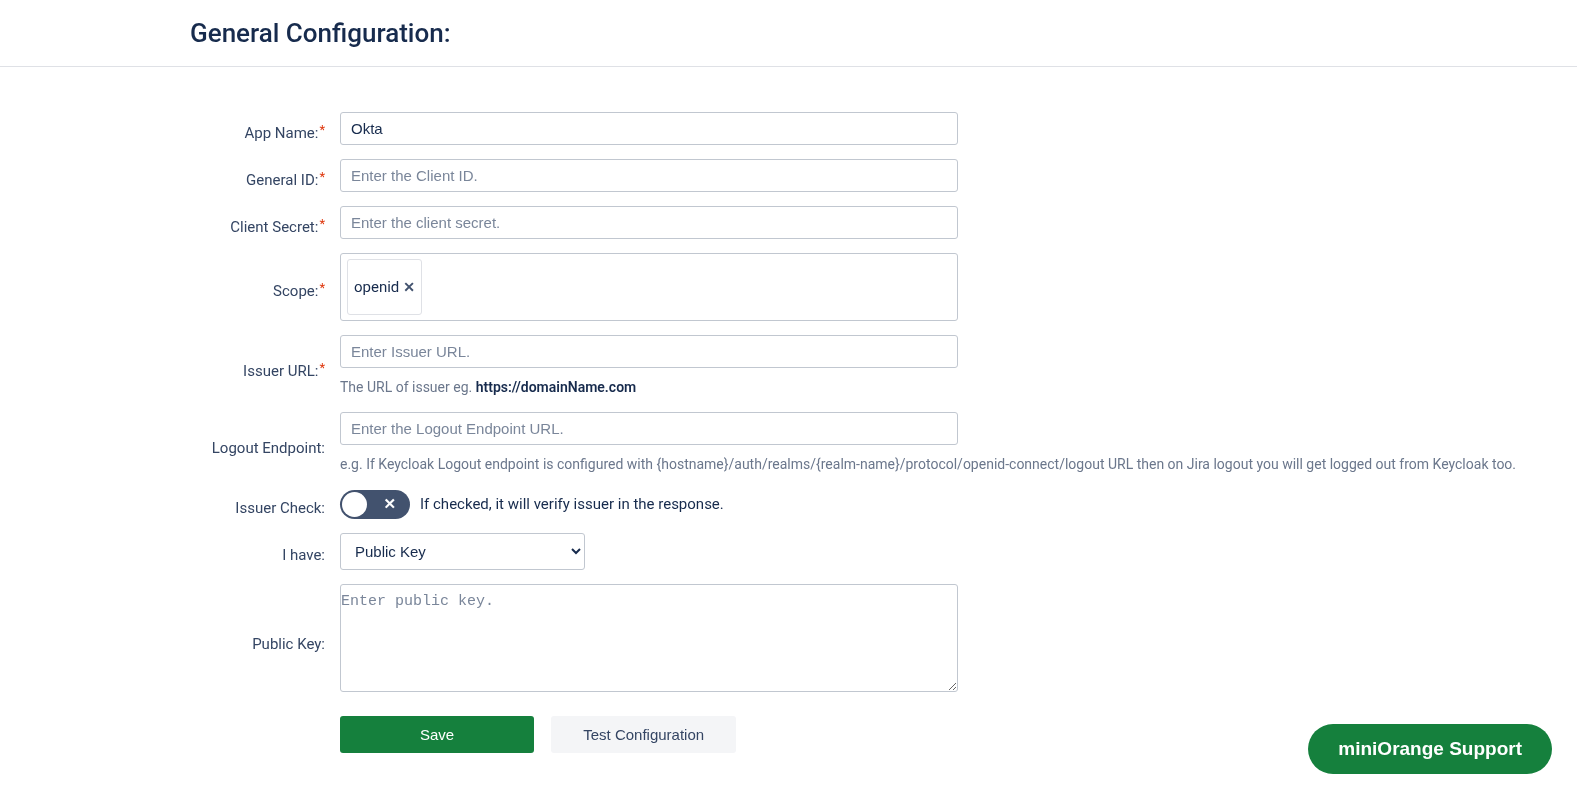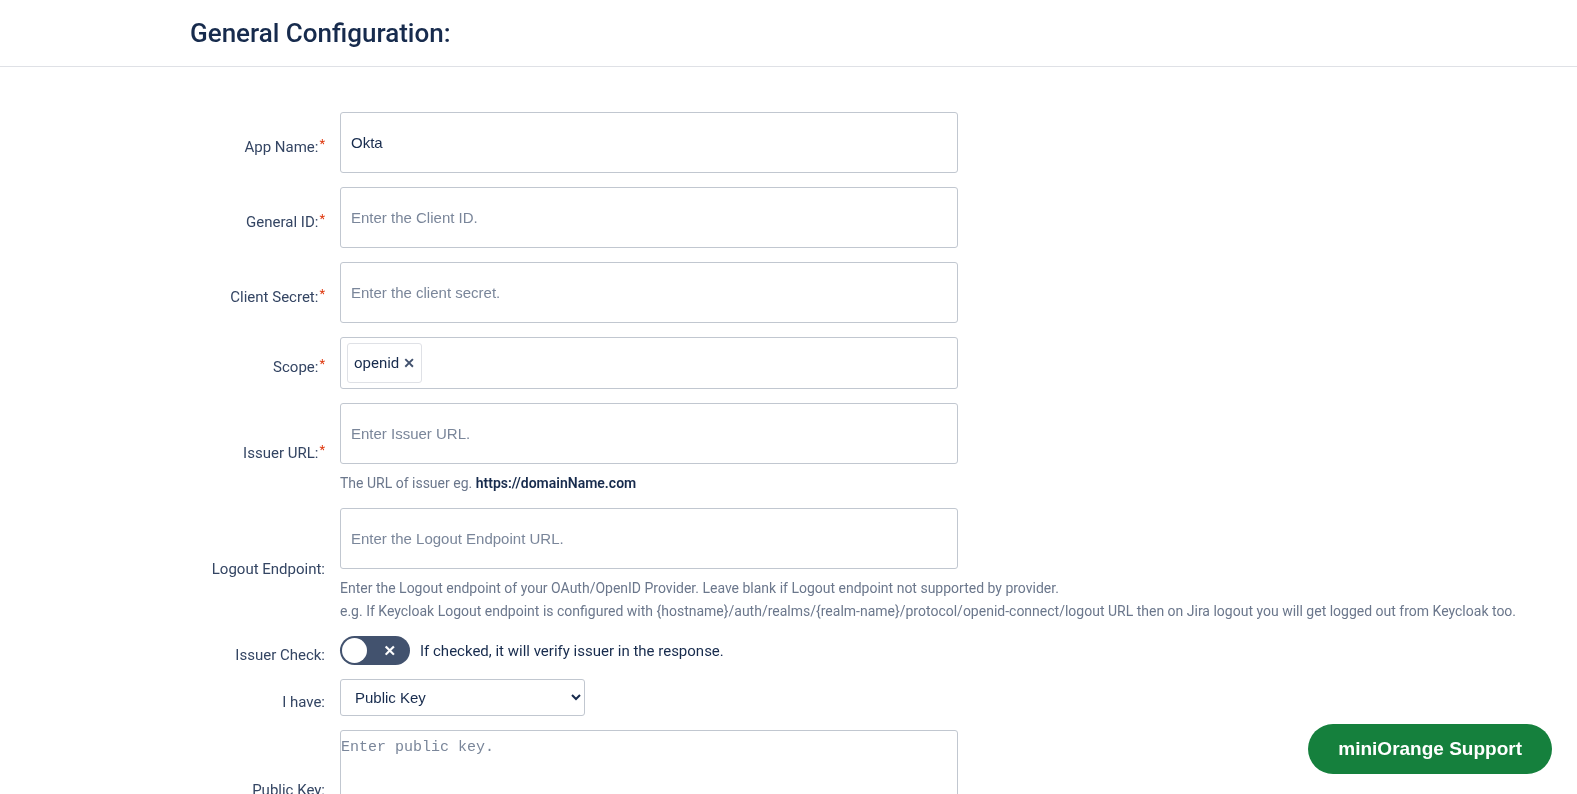--- a/index.html
+++ b/index.html
@@ -51,21 +51,21 @@
       flex: 1;
       max-width: 618px;
     }
     .form-field-wide {
       flex: 1;
       max-width: 1200px;
     }
     input[type="text"], input[type="password"] {
       width: 100%;
       max-width: 618px;
-      padding: 21px 10px;
+      padding: 7px 10px;
       border: 1px solid #c1c7d0;
       border-radius: 3px;
       font-size: 15px;
       color: #172b4d;
     }
     input::placeholder, textarea::placeholder {
       color: #7a869a;
     }
     textarea {
       width: 100%;
@@ -109,21 +109,21 @@
       align-items: center;
       flex-wrap: wrap;
       gap: 4px;
     }
     .tag {
       display: inline-flex;
       align-items: center;
       background: #ffffff;
       border: 1px solid #dfe1e6;
       border-radius: 3px;
-      padding: 10px 6px;
+      padding: 18px 6px;
       font-size: 15px;
       color: #172b4d;
     }
     .tag-remove {
       margin-left: 4px;
       cursor: pointer;
       font-size: 14px;
       color: #42526e;
       font-weight: bold;
     }
@@ -252,21 +252,20 @@
         <span>The URL of issuer eg. </span><strong>https://domainName.com</strong>
       </div>
     </div>
   </div>
 
   <div class="form-row">
     <label class="form-label">Logout Endpoint:</label>
     <div class="form-field-wide">
       <input type="text" placeholder="Enter the Logout Endpoint URL." style="">
       <div class="help-text">
-        <div>Enter the Logout endpoint of your OAuth/OpenID Provider. Leave blank if Logout endpoint not supported by provider.</div>
         <div>e.g. If Keycloak Logout endpoint is configured with {hostname}/auth/realms/{realm-name}/protocol/openid-connect/logout URL then on Jira logout you will get logged out from Keycloak too.</div>
       </div>
     </div>
   </div>
 
   <div class="form-row">
     <label class="form-label">Issuer Check:</label>
     <div class="form-field">
       <div class="toggle-wrapper">
         <div class="toggle">

